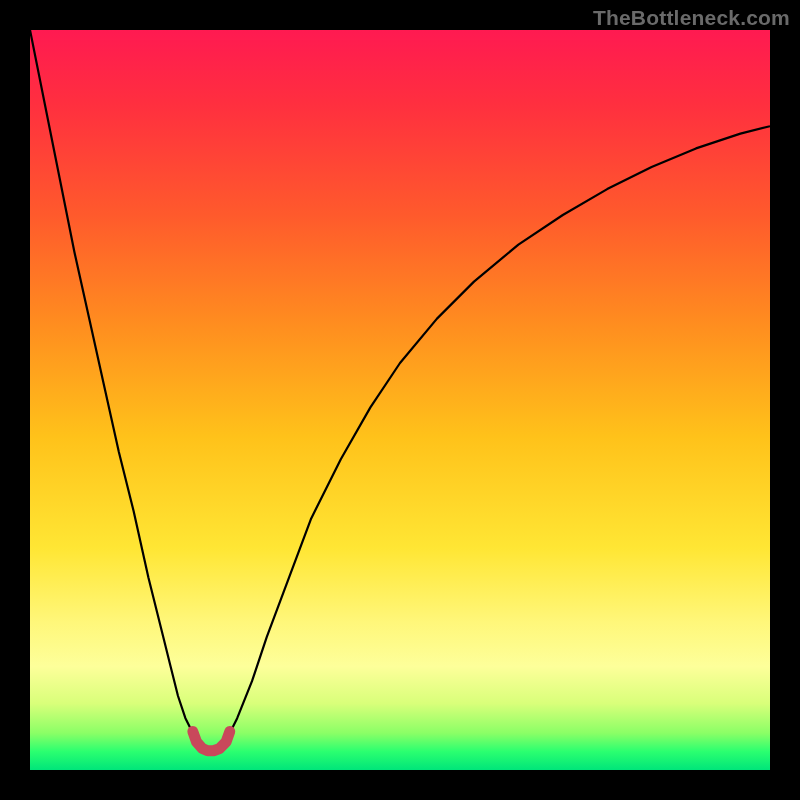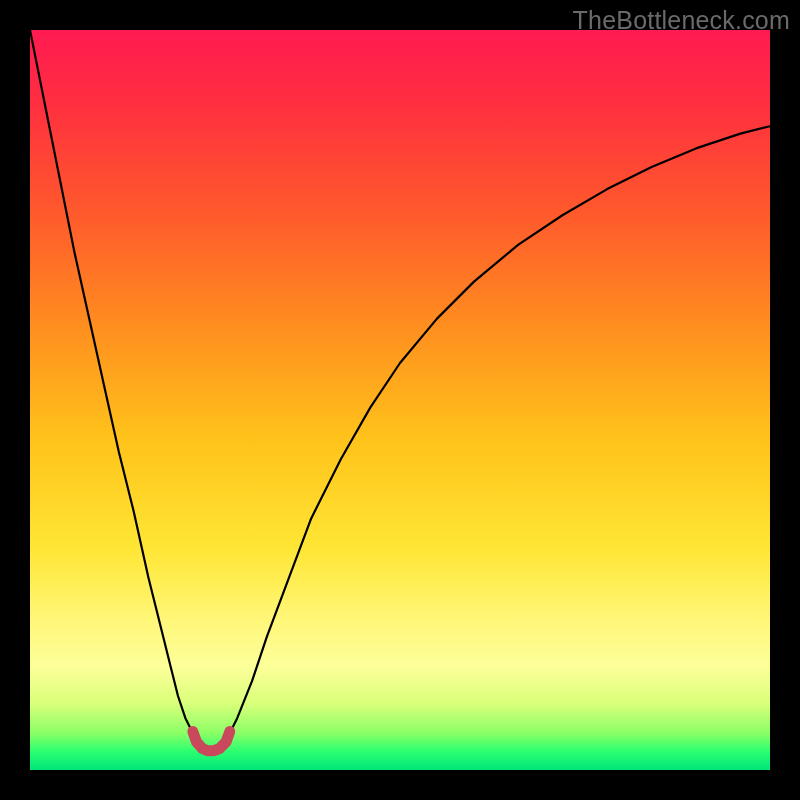--- a/index.html
+++ b/index.html
@@ -24,22 +24,22 @@
     left: 0;
     top: 0;
     width: 740px;
     height: 740px;
   }
   .watermark {
     position: absolute;
     top: 6px;
     right: 10px;
     color: #6a6a6a;
-    font-size: 25px;
-    font-weight: 400;
+    font-size: 21px;
+    font-weight: 700;
     letter-spacing: 0.2px;
     user-select: none;
   }
 </style>
 </head>
 <body>
 
 <div class="frame">
   <svg class="plot" viewBox="0 0 740 740" preserveAspectRatio="none">
     <defs>

